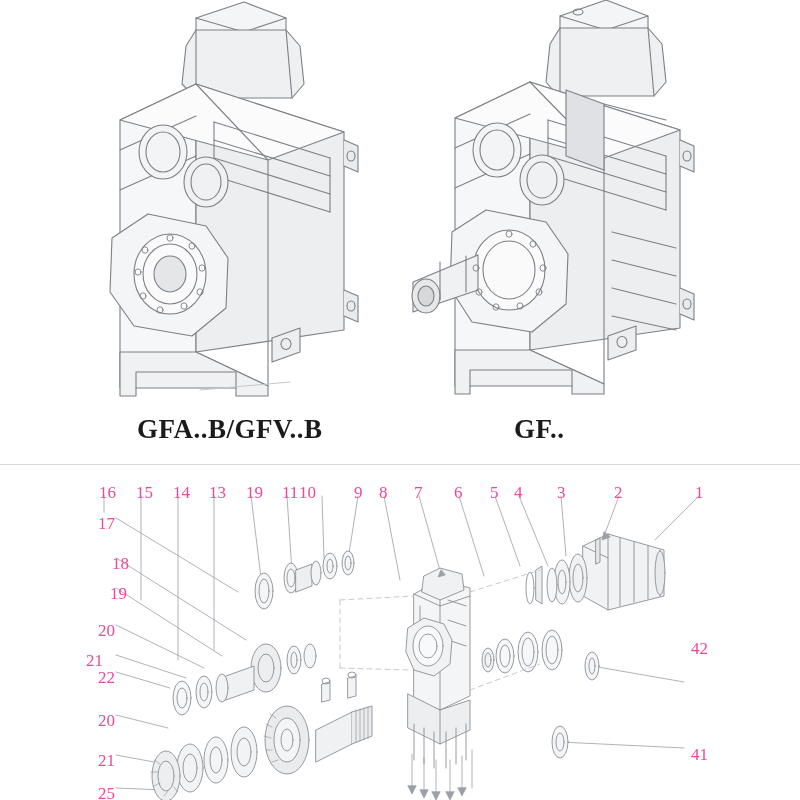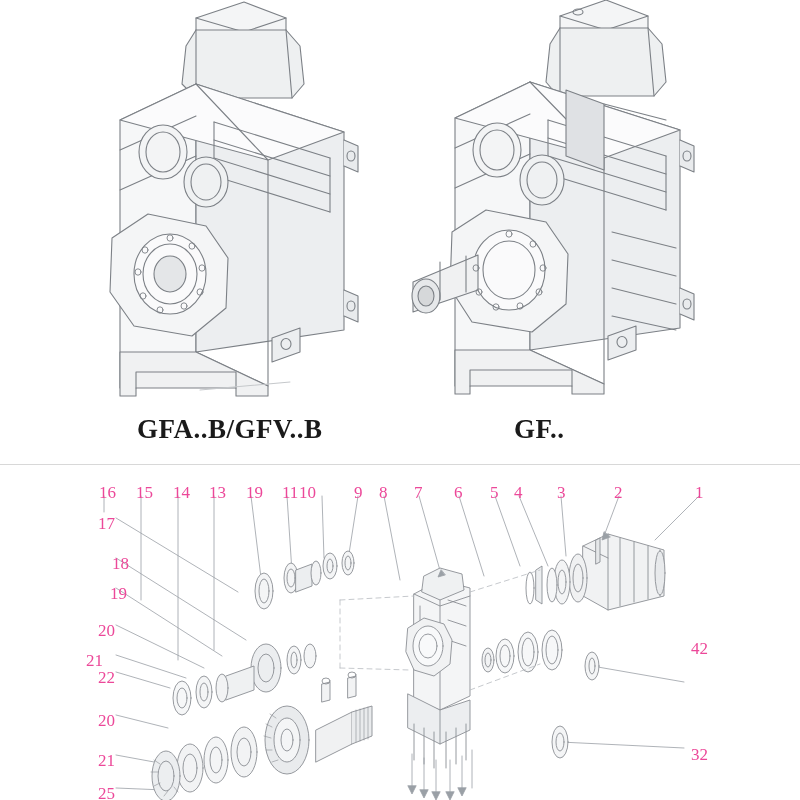--- a/index.html
+++ b/index.html
@@ -439,16 +439,16 @@
     <div class="callout" style="left:98px;top:621px">20</div>
     <div class="callout" style="left:86px;top:651px">21</div>
     <div class="callout" style="left:98px;top:668px">22</div>
     <div class="callout" style="left:98px;top:711px">20</div>
     <div class="callout" style="left:98px;top:751px">21</div>
     <div class="callout" style="left:98px;top:784px">25</div>
   </div>
 
   <div>
     <div class="callout" style="left:691px;top:639px">42</div>
-    <div class="callout" style="left:691px;top:745px">32</div>
+    <div class="callout" style="left:691px;top:745px">41</div>
   </div>
 
 </div>
 
 </body></html>

